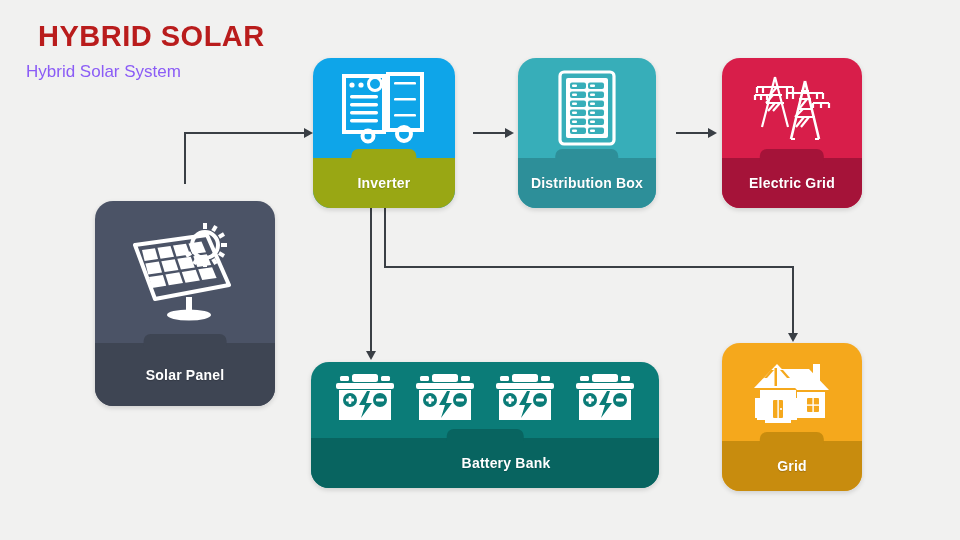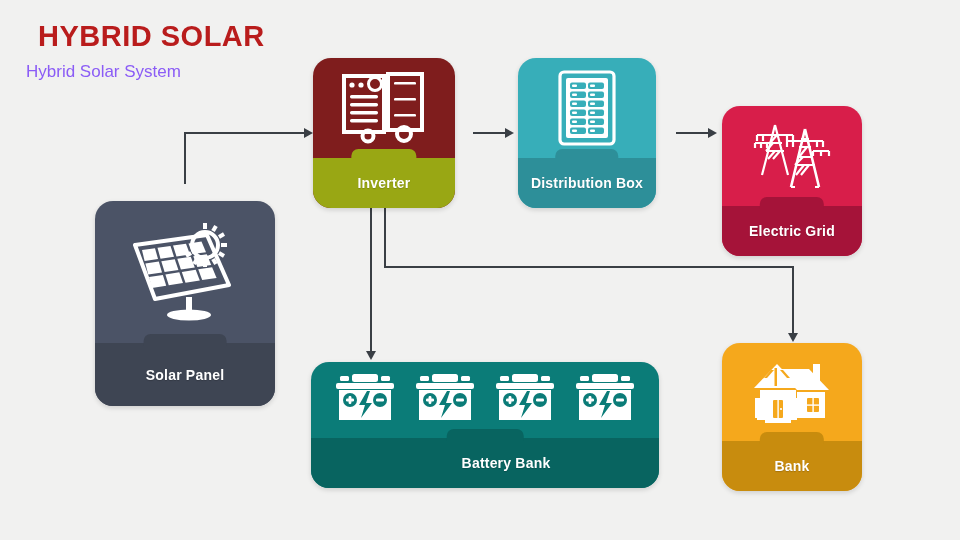--- a/index.html
+++ b/index.html
@@ -46,21 +46,21 @@
     position:relative;
     color:#ffffff; font-weight:bold; font-size:14px;
     letter-spacing:.2px; text-shadow:0 1px 1px rgba(0,0,0,.18);
     white-space:nowrap;
   }
 
   
   #card-solar-panel { left:95px;  top:182px; width:180px; height:205px;margin-top:19px; }
   #card-inverter    { left:313px; top:58px;  width:142px; height:150px; }
   #card-distribution{ left:518px; top:58px;  width:138px; height:150px; }
-  #card-grid        { left:722px; top:58px;  width:140px; height:150px;margin-top:48px; }
+  #card-grid        { left:722px; top:58px;  width:140px; height:150px; }
   #card-battery     { left:311px; top:362px; width:348px; height:126px; }
   #card-load        { left:722px; top:343px; width:140px; height:148px; }
 
   .svgicon { display:block; }
 
   
   .conn { position:absolute; background:#3a3f45; }
   .arrowhead {
     position:absolute; width:0; height:0;
   }
@@ -142,21 +142,21 @@
           <ellipse cx="60" cy="92" rx="22" ry="5.5"></ellipse>
         </g>
       </svg>
     </div>
     <div class="labelband" style="height:63px; background:#3e4553;">
       <div class="notch" style="background:#3e4553;"></div>
       <span>Solar Panel</span>
     </div>
   </div>
 
-  <div class="card" id="card-inverter" style="background:#7f1d1d;padding-left:48px;">
+  <div class="card" id="card-inverter" style="background:#0ea5e9;padding-left:48px;">
     <div class="iconwrap" style="height:100px;">
       <svg class="svgicon" width="88" height="72" viewBox="0 0 88 72">
         <g fill="#ffffff">
 
           <path d="M4 4 h40 v56 h-40 z" fill="none" stroke="#ffffff" stroke-width="4"></path>
           <circle cx="12" cy="13" r="2.6"></circle>
           <circle cx="21" cy="13" r="2.6"></circle>
           <circle cx="35" cy="12" r="6.5" fill="none" stroke="#ffffff" stroke-width="3"></circle>
           <rect x="10" y="23" width="28" height="3.4" rx="1.6"></rect>
           <rect x="10" y="31" width="28" height="3.4" rx="1.6"></rect>
@@ -365,17 +365,17 @@
         <g fill="#ffffff">
           <rect x="26.4" y="42" width="1.4" height="18"></rect>
           <circle cx="30" cy="51" r="1.1"></circle>
           <rect x="61.4" y="40" width="1.4" height="14"></rect>
           <rect x="56" y="46.4" width="12" height="1.4"></rect>
         </g>
       </svg>
     </div>
     <div class="labelband" style="height:50px; background:#c88c0e;">
       <div class="notch" style="background:#c88c0e;"></div>
-      <span>Bank</span>
+      <span>Grid</span>
     </div>
   </div>
 
 </div>
 
 </body></html>

